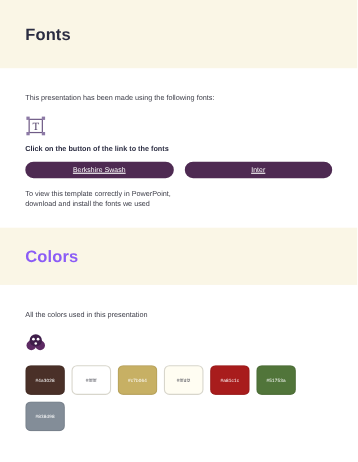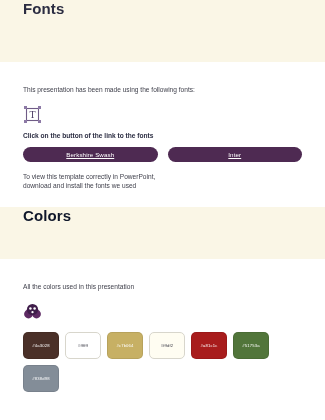--- a/index.html
+++ b/index.html
@@ -17,20 +17,21 @@
     height: 420px;
     position: relative;
     background: #ffffff;
   }
 
   
   .band {
     width: 100%;
     background: #faf6e6;
     display: flex;
+    align-items: center;
     padding-left: 23px;
   }
   .band-fonts  { height: 62px; }
   .band-colors { height: 52px; }
 
   .band-title {
     font-size: 15px;
     font-weight: bold;
     color: #2b2d42;
     letter-spacing: 0.1px;
@@ -161,21 +162,21 @@
     </div>
 
     <div class="note-text">
       <div>To view this template correctly in PowerPoint,</div>
       <div>download and install the fonts we used</div>
     </div>
 
   </div>
 
   <div class="band band-colors" style="background: rgb(250, 246, 230);">
-    <div class="band-title" style="color: #0f172a;">Colors</div>
+    <div class="band-title" style="color: #8b5cf6;">Colors</div>
   </div>
 
   <div class="block">
 
     <div class="intro-text">All the colors used in this presentation</div>
 
     <div class="icon-row">
       <span class="icon-box">
         <svg width="19" height="19" viewBox="0 0 19 19" xmlns="http://www.w3.org/2000/svg">
           <circle cx="5.5" cy="12" r="4.4" fill="#5d2a63"></circle>

